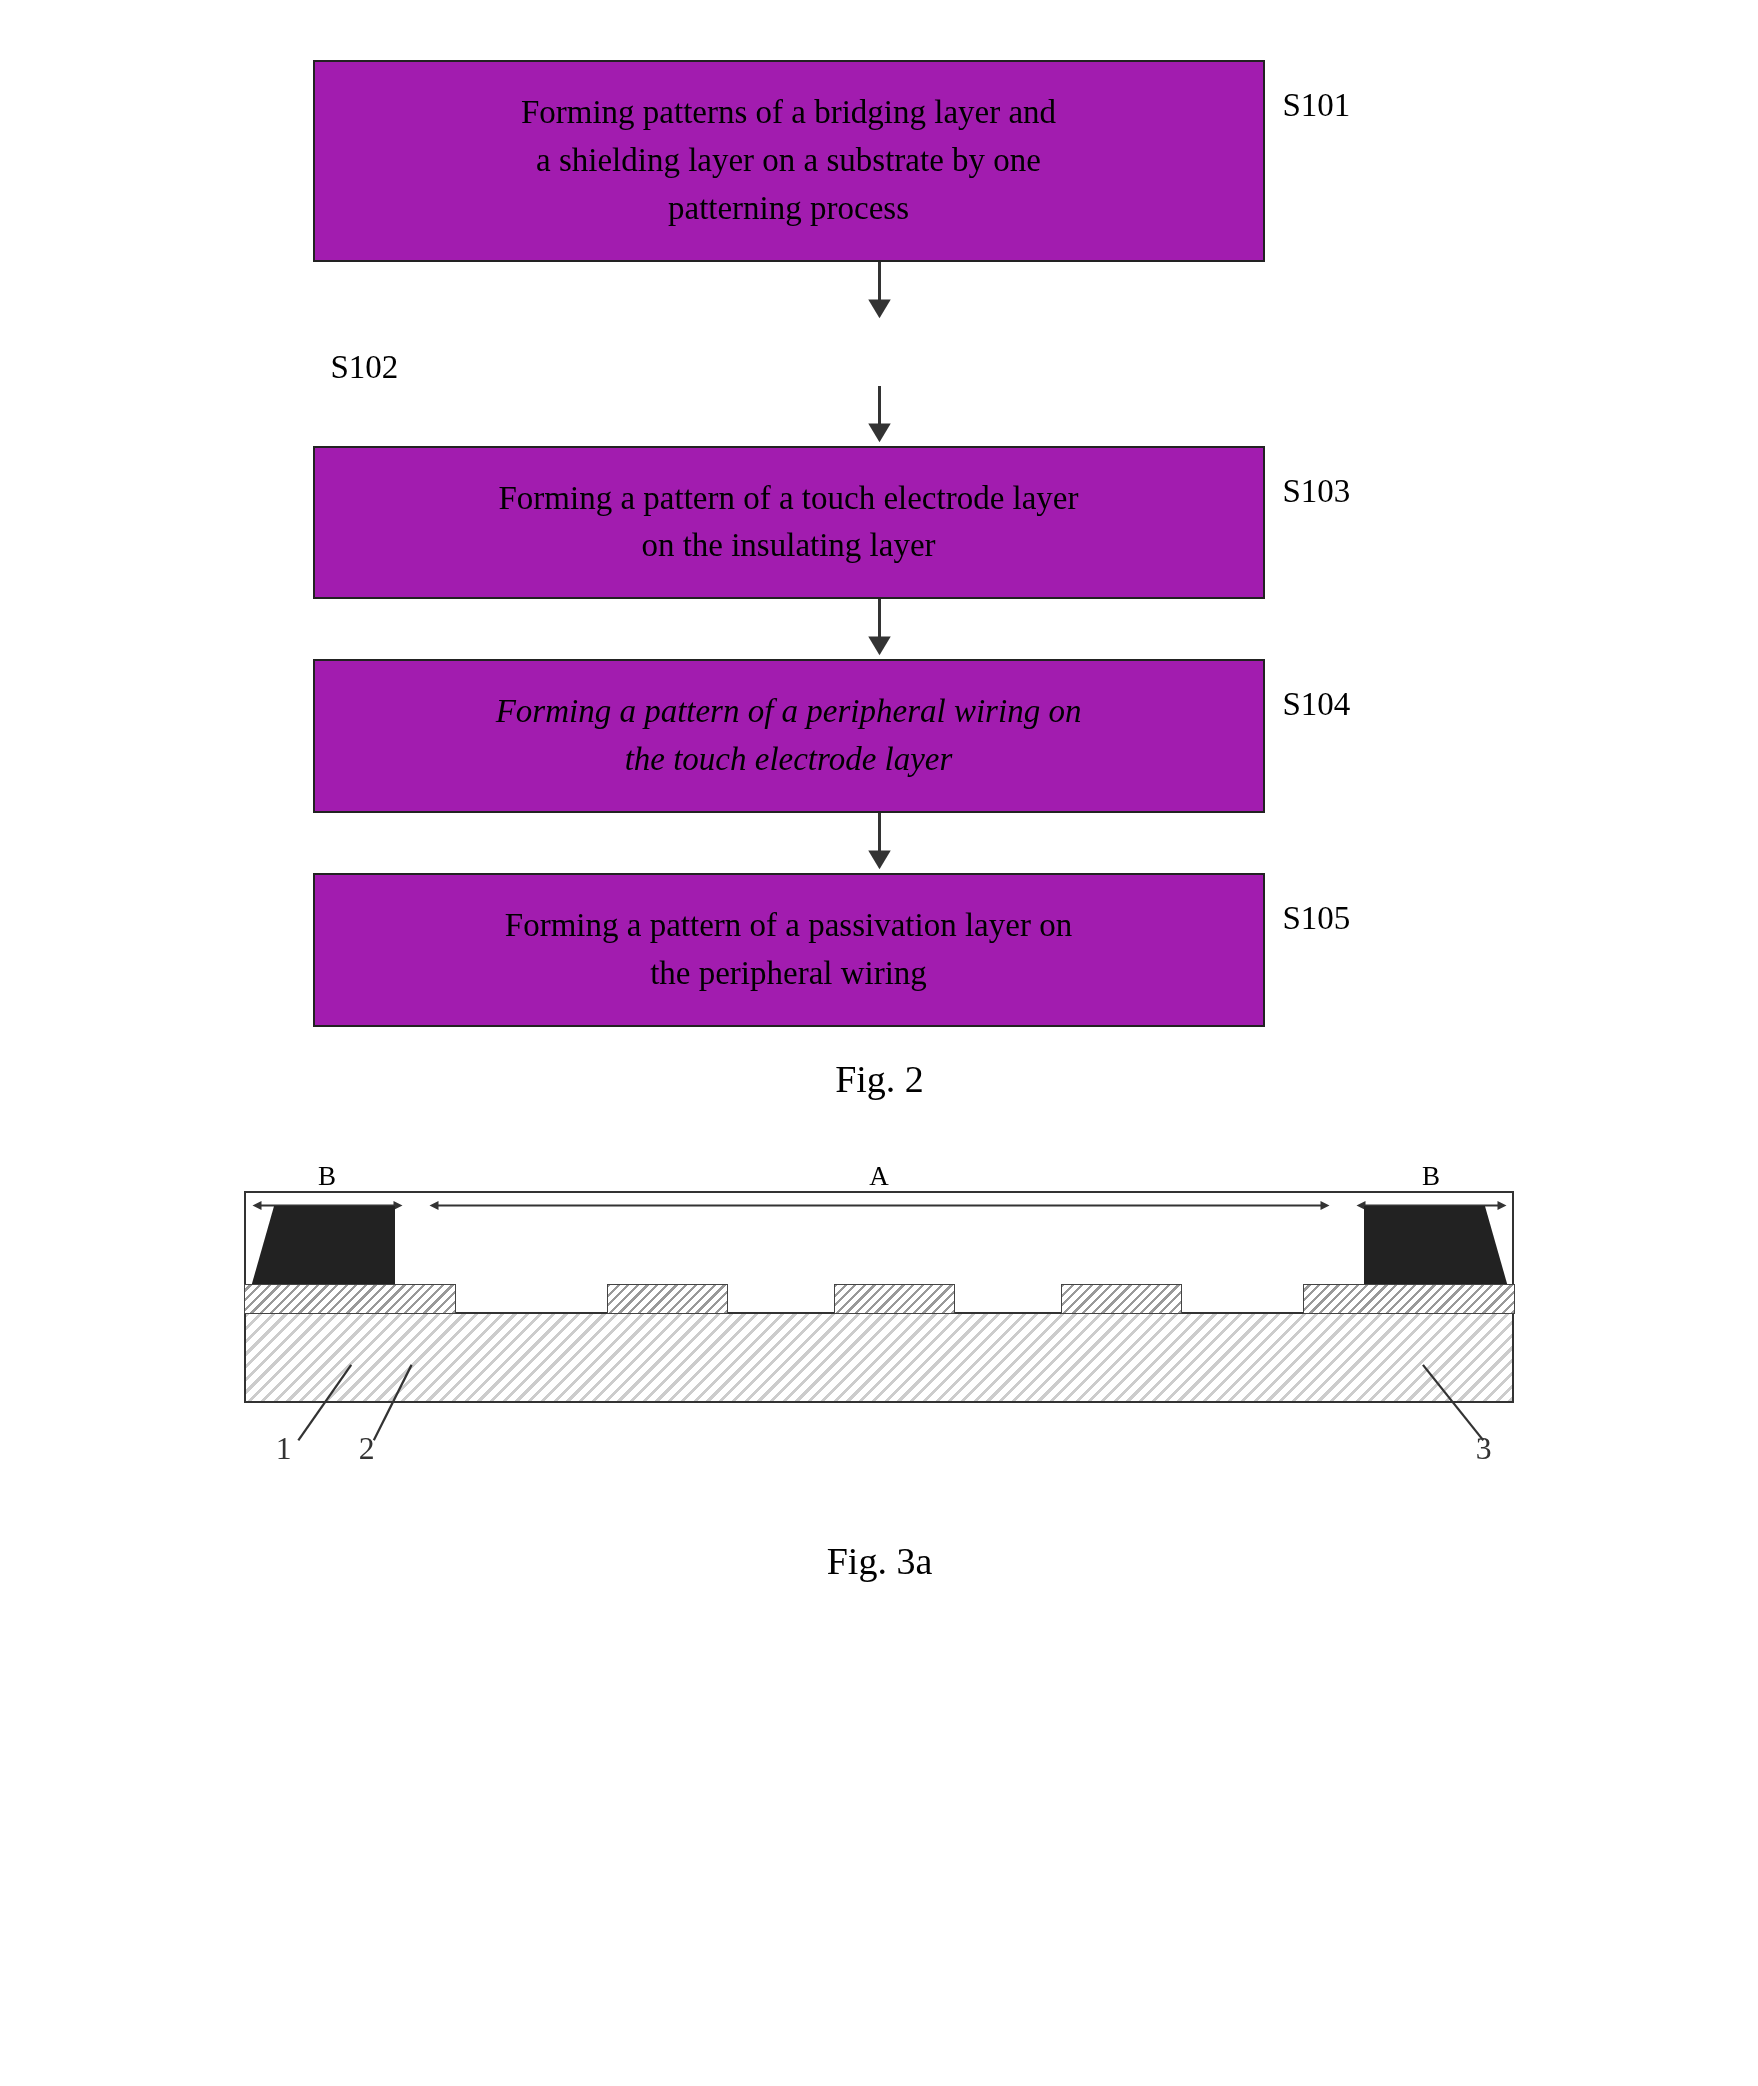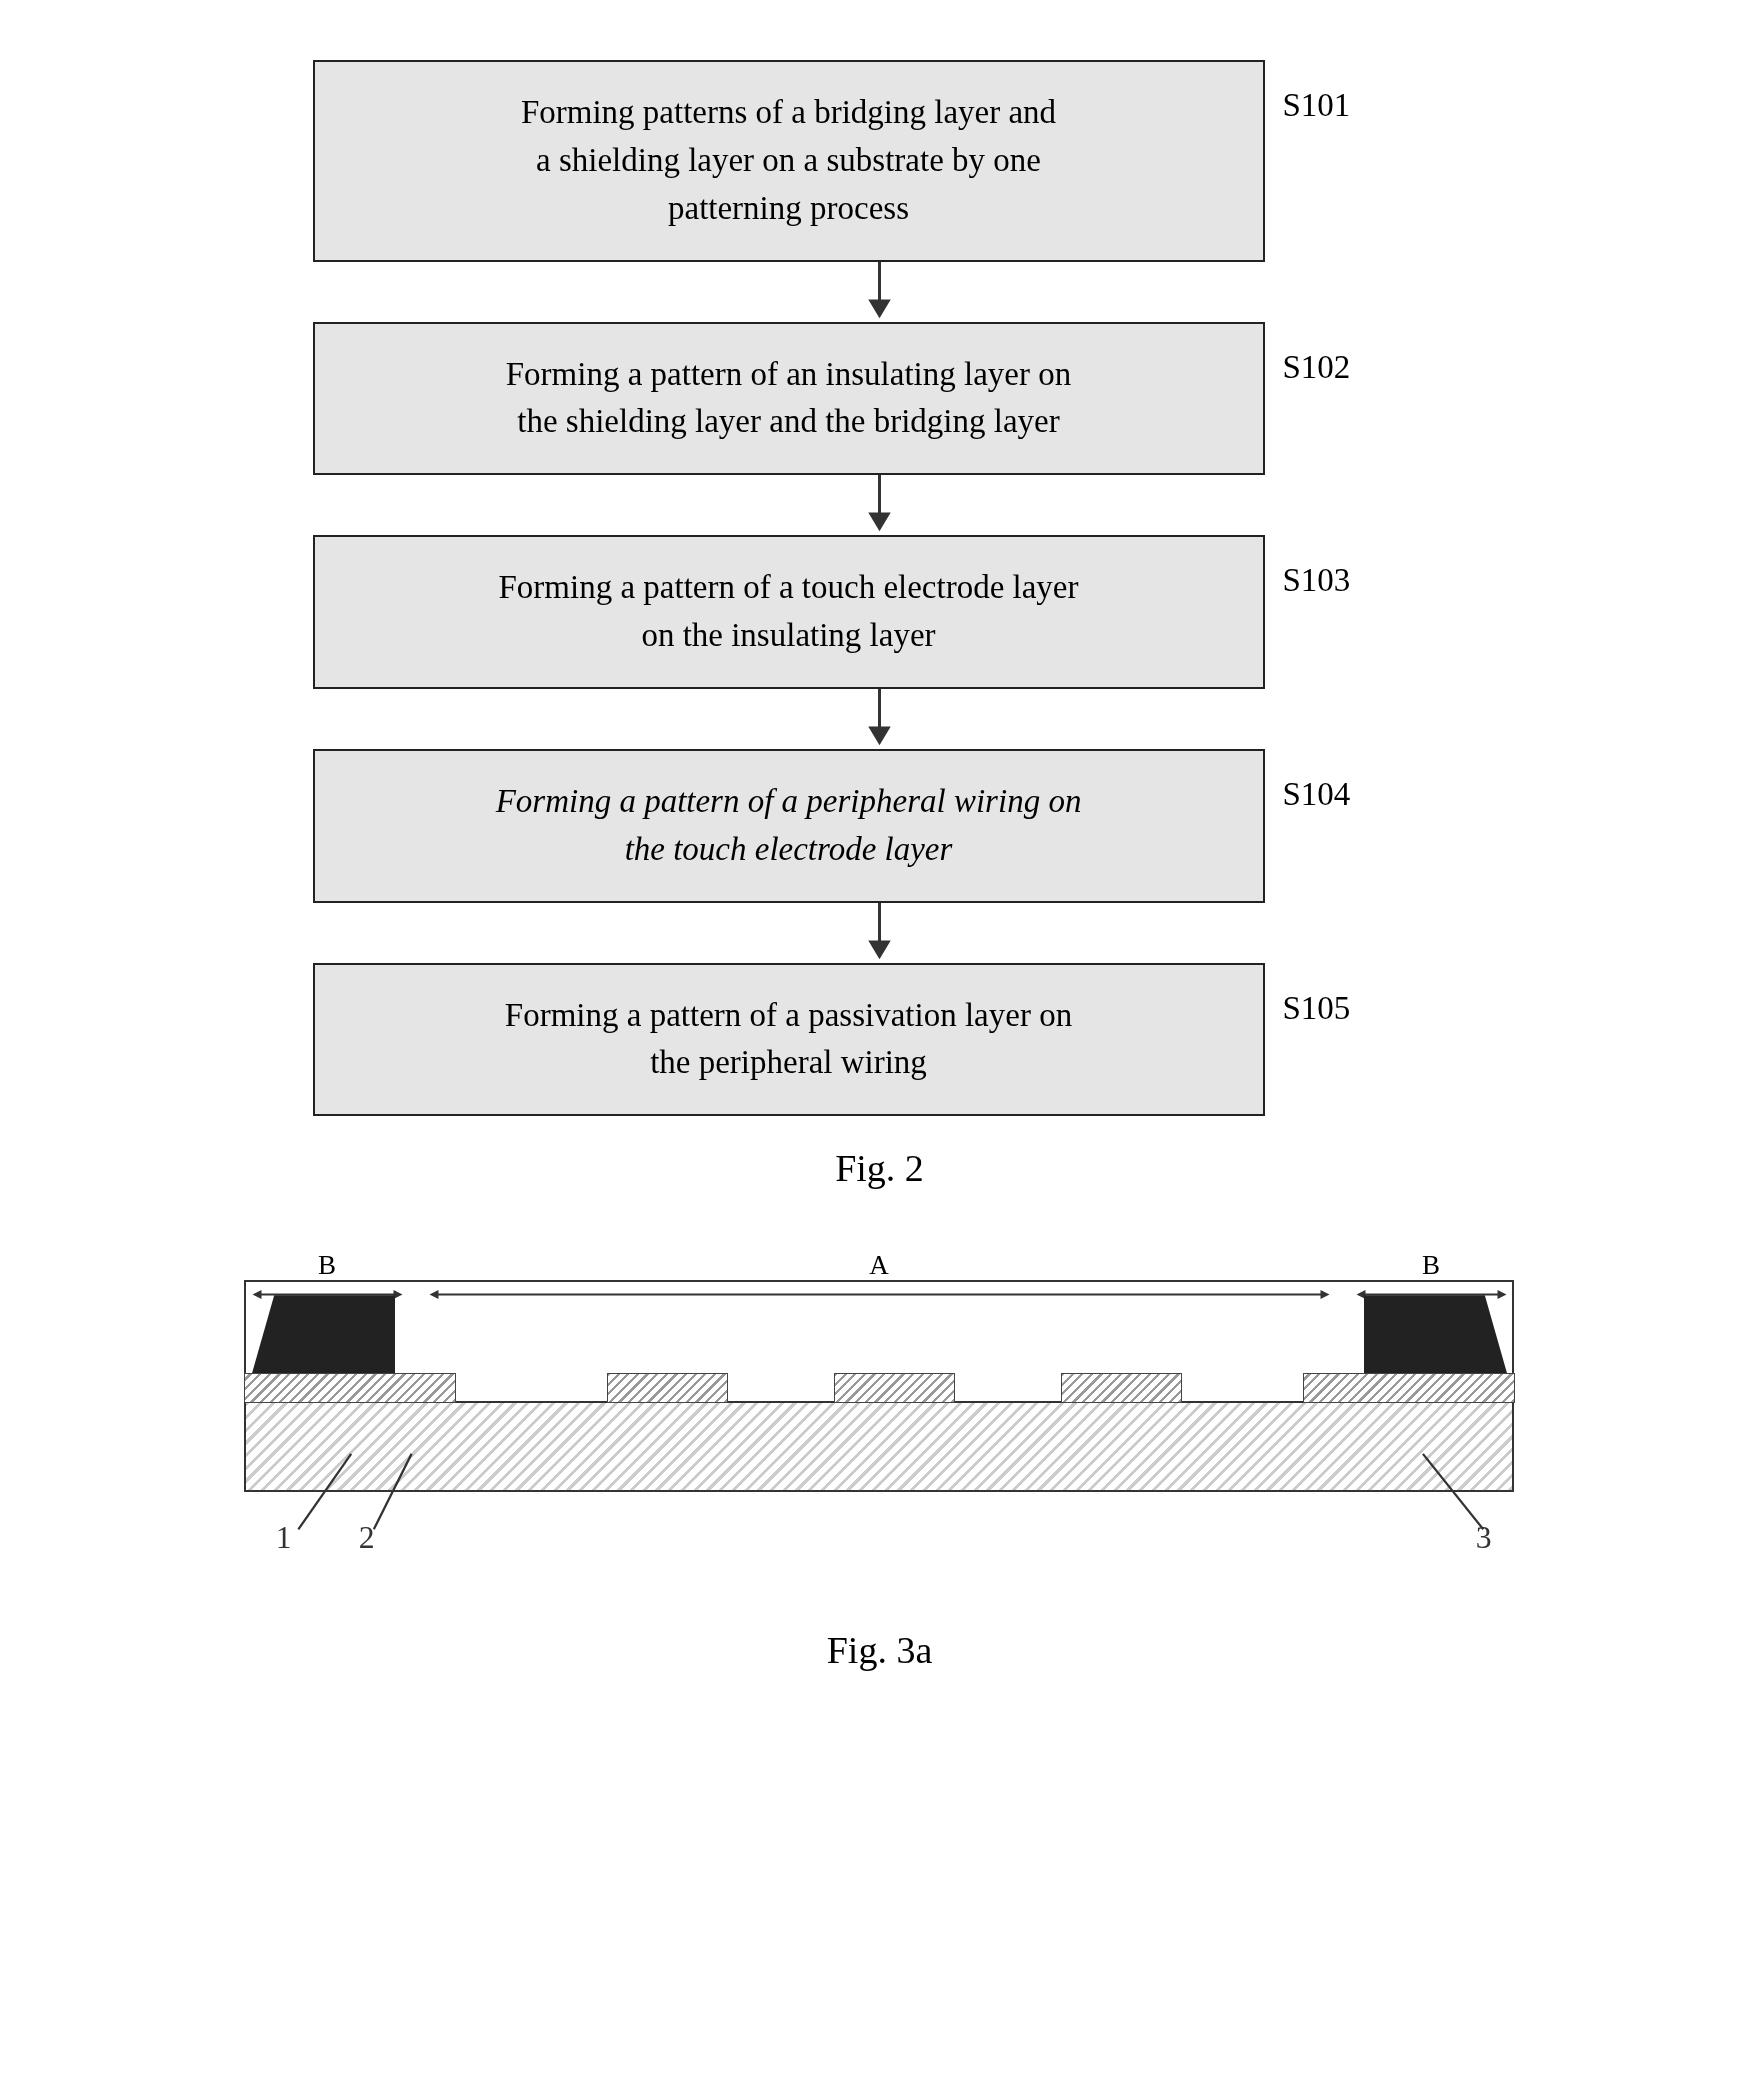--- a/index.html
+++ b/index.html
@@ -30,21 +30,21 @@
       position: relative;
       margin-bottom: 0;
     }
 
     .flow-box {
       border: 2.3px solid #222;
       padding: 27px 36px;
       text-align: center;
       font-size: 33px;
       line-height: 1.45;
-      background: #e5e5e5;
+      background: #a21caf;
       width: 952px;
       min-height: 121px;
       display: flex;
       align-items: center;
       justify-content: center;
     }
 
     .flow-label {
       font-size: 33px;
       margin-left: 18px;
@@ -239,24 +239,20 @@
   </div>
 
   <div class="flow-arrow">
     <svg viewBox="0 0 60 80" xmlns="http://www.w3.org/2000/svg">
       <line x1="30" y1="0" x2="30" y2="60" stroke="#333" stroke-width="4"></line>
       <polygon points="15,50 30,75 45,50" fill="#333"></polygon>
     </svg>
   </div>
 
   <div class="flow-step">
-    <div class="flow-box">
-      <span style="white-space:pre-line;">Forming a pattern of an insulating layer on
-the shielding layer and the bridging layer</span>
-    </div>
     <div class="flow-label">S102</div>
   </div>
 
   <div class="flow-arrow">
     <svg viewBox="0 0 60 80" xmlns="http://www.w3.org/2000/svg">
       <line x1="30" y1="0" x2="30" y2="60" stroke="#333" stroke-width="4"></line>
       <polygon points="15,50 30,75 45,50" fill="#333"></polygon>
     </svg>
   </div>
 

